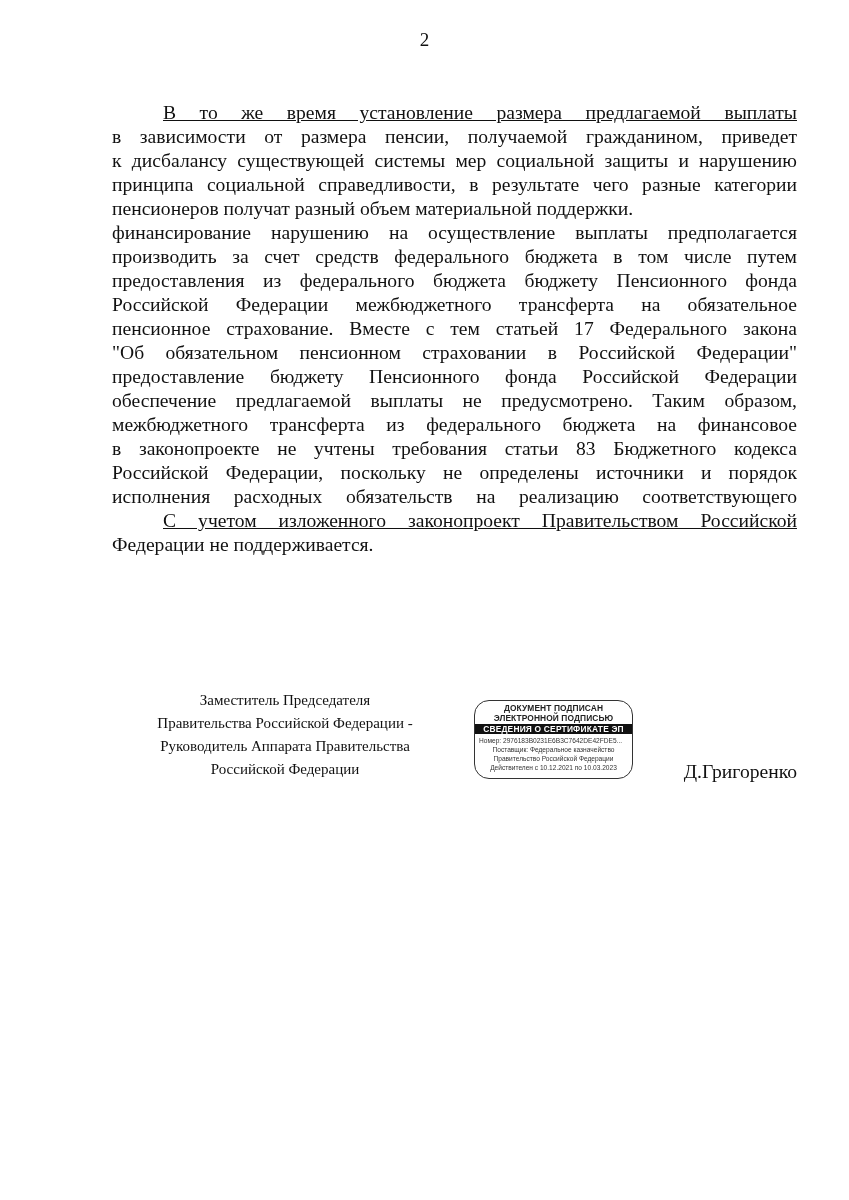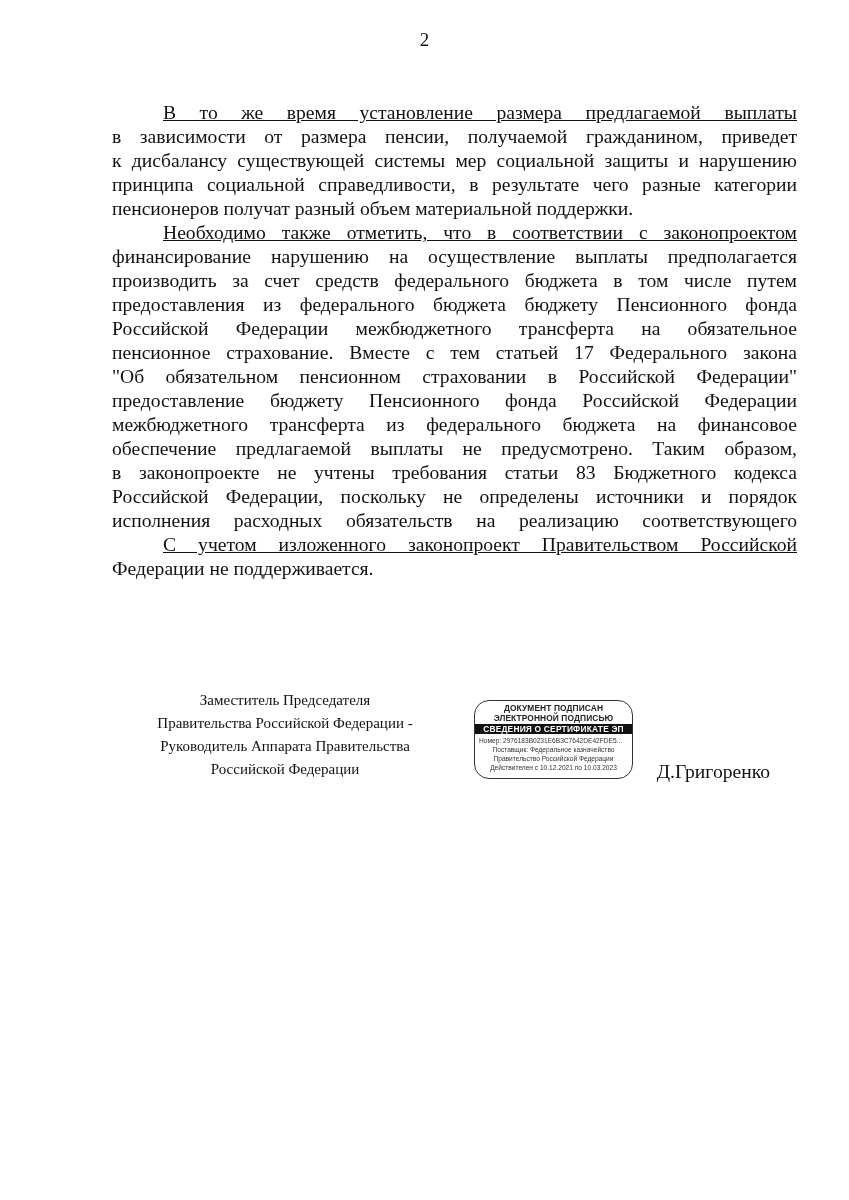--- a/index.html
+++ b/index.html
@@ -7,21 +7,21 @@
          font-family: "Liberation Serif", "DejaVu Serif", serif; color: #111111; }
   .page-number { position: absolute; top: 28px; left: 0; width: 849px; text-align: center;
                  font-size: 19px; line-height: 24px; }
   .body-text { position: absolute; top: 101px; left: 112px; width: 685px; font-size: 19.6px; }
   .line { display: block; height: 24px; line-height: 24px; white-space: nowrap;
           text-align: justify; text-align-last: justify; }
   .line.indent { padding-left: 51px; text-decoration: underline; }
   .line.last { text-align-last: left; }
   .signature-block { position: absolute; top: 689px; left: 100px; width: 370px; text-align: center;
                      font-size: 15px; line-height: 23px; }
-  .signer-name { position: absolute; top: 760px; left: 573px; width: 197px; text-align: right;
+  .signer-name { position: absolute; top: 760px; left: 600px; width: 197px; text-align: right;
                  font-size: 19.6px; line-height: 24px; }
   .stamp { position: absolute; top: 700px; left: 474px; width: 159px; height: 79px;
            border: 1.5px solid #333; border-radius: 15px; box-sizing: border-box;
            font-family: "Liberation Sans", "DejaVu Sans", sans-serif; color: #222; overflow: hidden; }
   .stamp-title { text-align: center; font-weight: bold; font-size: 8.4px; line-height: 10px;
                  margin-top: 2px; letter-spacing: 0.1px; }
   .stamp-bar { background: #111; color: #fff; text-align: center; font-size: 8.4px; line-height: 10px;
                font-weight: bold; margin: 1px 0 2px 0; letter-spacing: 0.2px; }
   .stamp-row { font-size: 6.6px; line-height: 9px; text-align: center; white-space: nowrap; color: #333; }
   .stamp-row.left { text-align: left; padding-left: 4px; }
@@ -33,30 +33,29 @@
 
 <div class="body-text">
   <div>
     <span class="line indent">В то же время установление размера предлагаемой выплаты</span>
     <span class="line">в зависимости от размера пенсии, получаемой гражданином, приведет</span>
     <span class="line">к дисбалансу существующей системы мер социальной защиты и нарушению</span>
     <span class="line">принципа социальной справедливости, в результате чего разные категории</span>
     <span class="line last">пенсионеров получат разный объем материальной поддержки.</span>
   </div>
   <div>
-    <span class="line indent">Необходимо также отметить, что в соответствии с законопроектом</span>
     <span class="line">финансирование нарушению на осуществление выплаты предполагается</span>
     <span class="line">производить за счет средств федерального бюджета в том числе путем</span>
     <span class="line">предоставления из федерального бюджета бюджету Пенсионного фонда</span>
     <span class="line">Российской Федерации межбюджетного трансферта на обязательное</span>
     <span class="line">пенсионное страхование. Вместе с тем статьей 17 Федерального закона</span>
     <span class="line">"Об обязательном пенсионном страховании в Российской Федерации"</span>
     <span class="line">предоставление бюджету Пенсионного фонда Российской Федерации</span>
+    <span class="line">обеспечение предлагаемой выплаты не предусмотрено. Таким образом,</span>
     <span class="line">межбюджетного трансферта из федерального бюджета на финансовое</span>
-    <span class="line">обеспечение предлагаемой выплаты не предусмотрено. Таким образом,</span>
     <span class="line">в законопроекте не учтены требования статьи 83 Бюджетного кодекса</span>
     <span class="line">Российской Федерации, поскольку не определены источники и порядок</span>
     <span class="line">исполнения расходных обязательств на реализацию соответствующего</span>
   </div>
   <div>
     <span class="line indent">С учетом изложенного законопроект Правительством Российской</span>
     <span class="line last">Федерации не поддерживается.</span>
   </div>
 </div>
 

